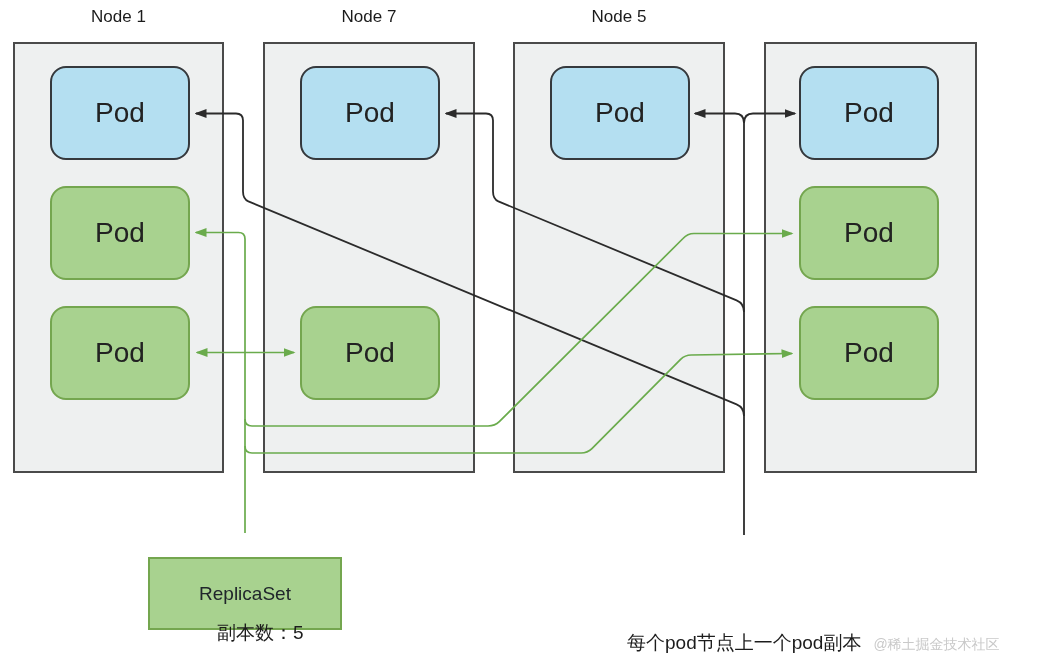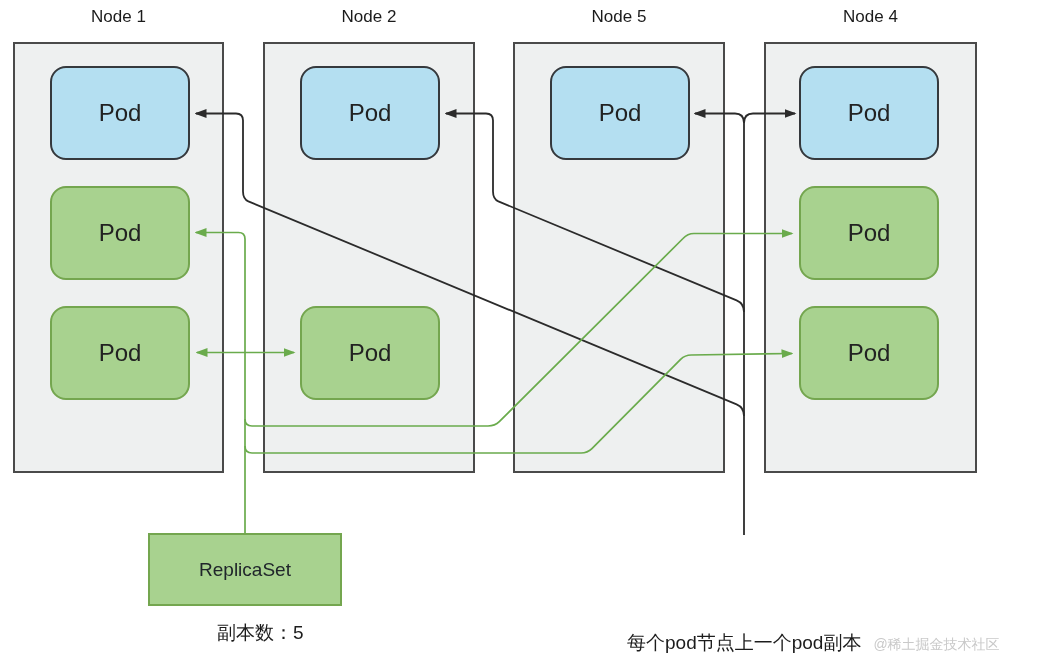--- a/index.html
+++ b/index.html
@@ -13,33 +13,33 @@
   }
   .node-box{
     position:absolute;top:42px;height:431px;
     background:var(--node-fill,#eef0f0);
     border:2px solid var(--node-border,#4a4a4a);
     box-sizing:border-box;
   }
   .pod{
     position:absolute;width:140px;height:94px;border-radius:16px;
     box-sizing:border-box;display:flex;align-items:center;justify-content:center;
-    font-size:24px;color:#222;
+    font-size:28px;color:#222;
   }
   .pod.blue{
     background:var(--pod-blue-fill,#b4dff1);
     border:2px solid var(--pod-blue-border,#35393d);
   }
   .pod.green{
     background:var(--pod-green-fill,#a8d28f);
     border:2px solid var(--pod-green-border,#74a64f);
   }
   .ctrl-box{
     position:absolute;box-sizing:border-box;display:flex;align-items:center;justify-content:center;
-    font-size:19px;color:#20262b;
+    font-size:19px;color:#20262b;margin-top:24px;
   }
   .replicaset{
     left:148px;top:533px;width:194px;height:73px;
     background:var(--replicaset-fill,#a8d28f);
     border:2px solid var(--replicaset-border,#74a64f);
   }
   .daemonset{
     left:647px;top:535px;width:195px;height:71px;
     background:var(--daemonset-fill,#c3e5f1);
     border:2px solid var(--daemonset-border,#41464b);
@@ -53,23 +53,22 @@
   .wire-green{stroke:var(--line-green,#6aab4c);stroke-width:1.7;fill:none;}
   .head-black{fill:var(--line-black,#2b2b2b);}
   .head-green{fill:var(--line-green,#6aab4c);}
 </style>
 </head>
 <body>
 
 <div class="stage">
 
   <div class="node-label" style="left:13px;width:211px;">Node 1</div>
-  <div class="node-label" style="left:263px;width:212px;">Node 2</div>
+  <div class="node-label" style="left:263px;width:212px;">Node 7</div>
   <div class="node-label" style="left:513px;width:212px;">Node 5</div>
-  <div class="node-label" style="left:764px;width:213px;">Node 4</div>
 
   <div class="node-box" style="left:13px;width:211px;"></div>
   <div class="node-box" style="left:263px;width:212px;"></div>
   <div class="node-box" style="left:513px;width:212px;"></div>
   <div class="node-box" style="left:764px;width:213px;"></div>
 
   <div class="pod blue" style="left:50px;top:66px;">
       <span>Pod</span>
     </div>
   <div class="pod green" style="left:50px;top:186px;">

